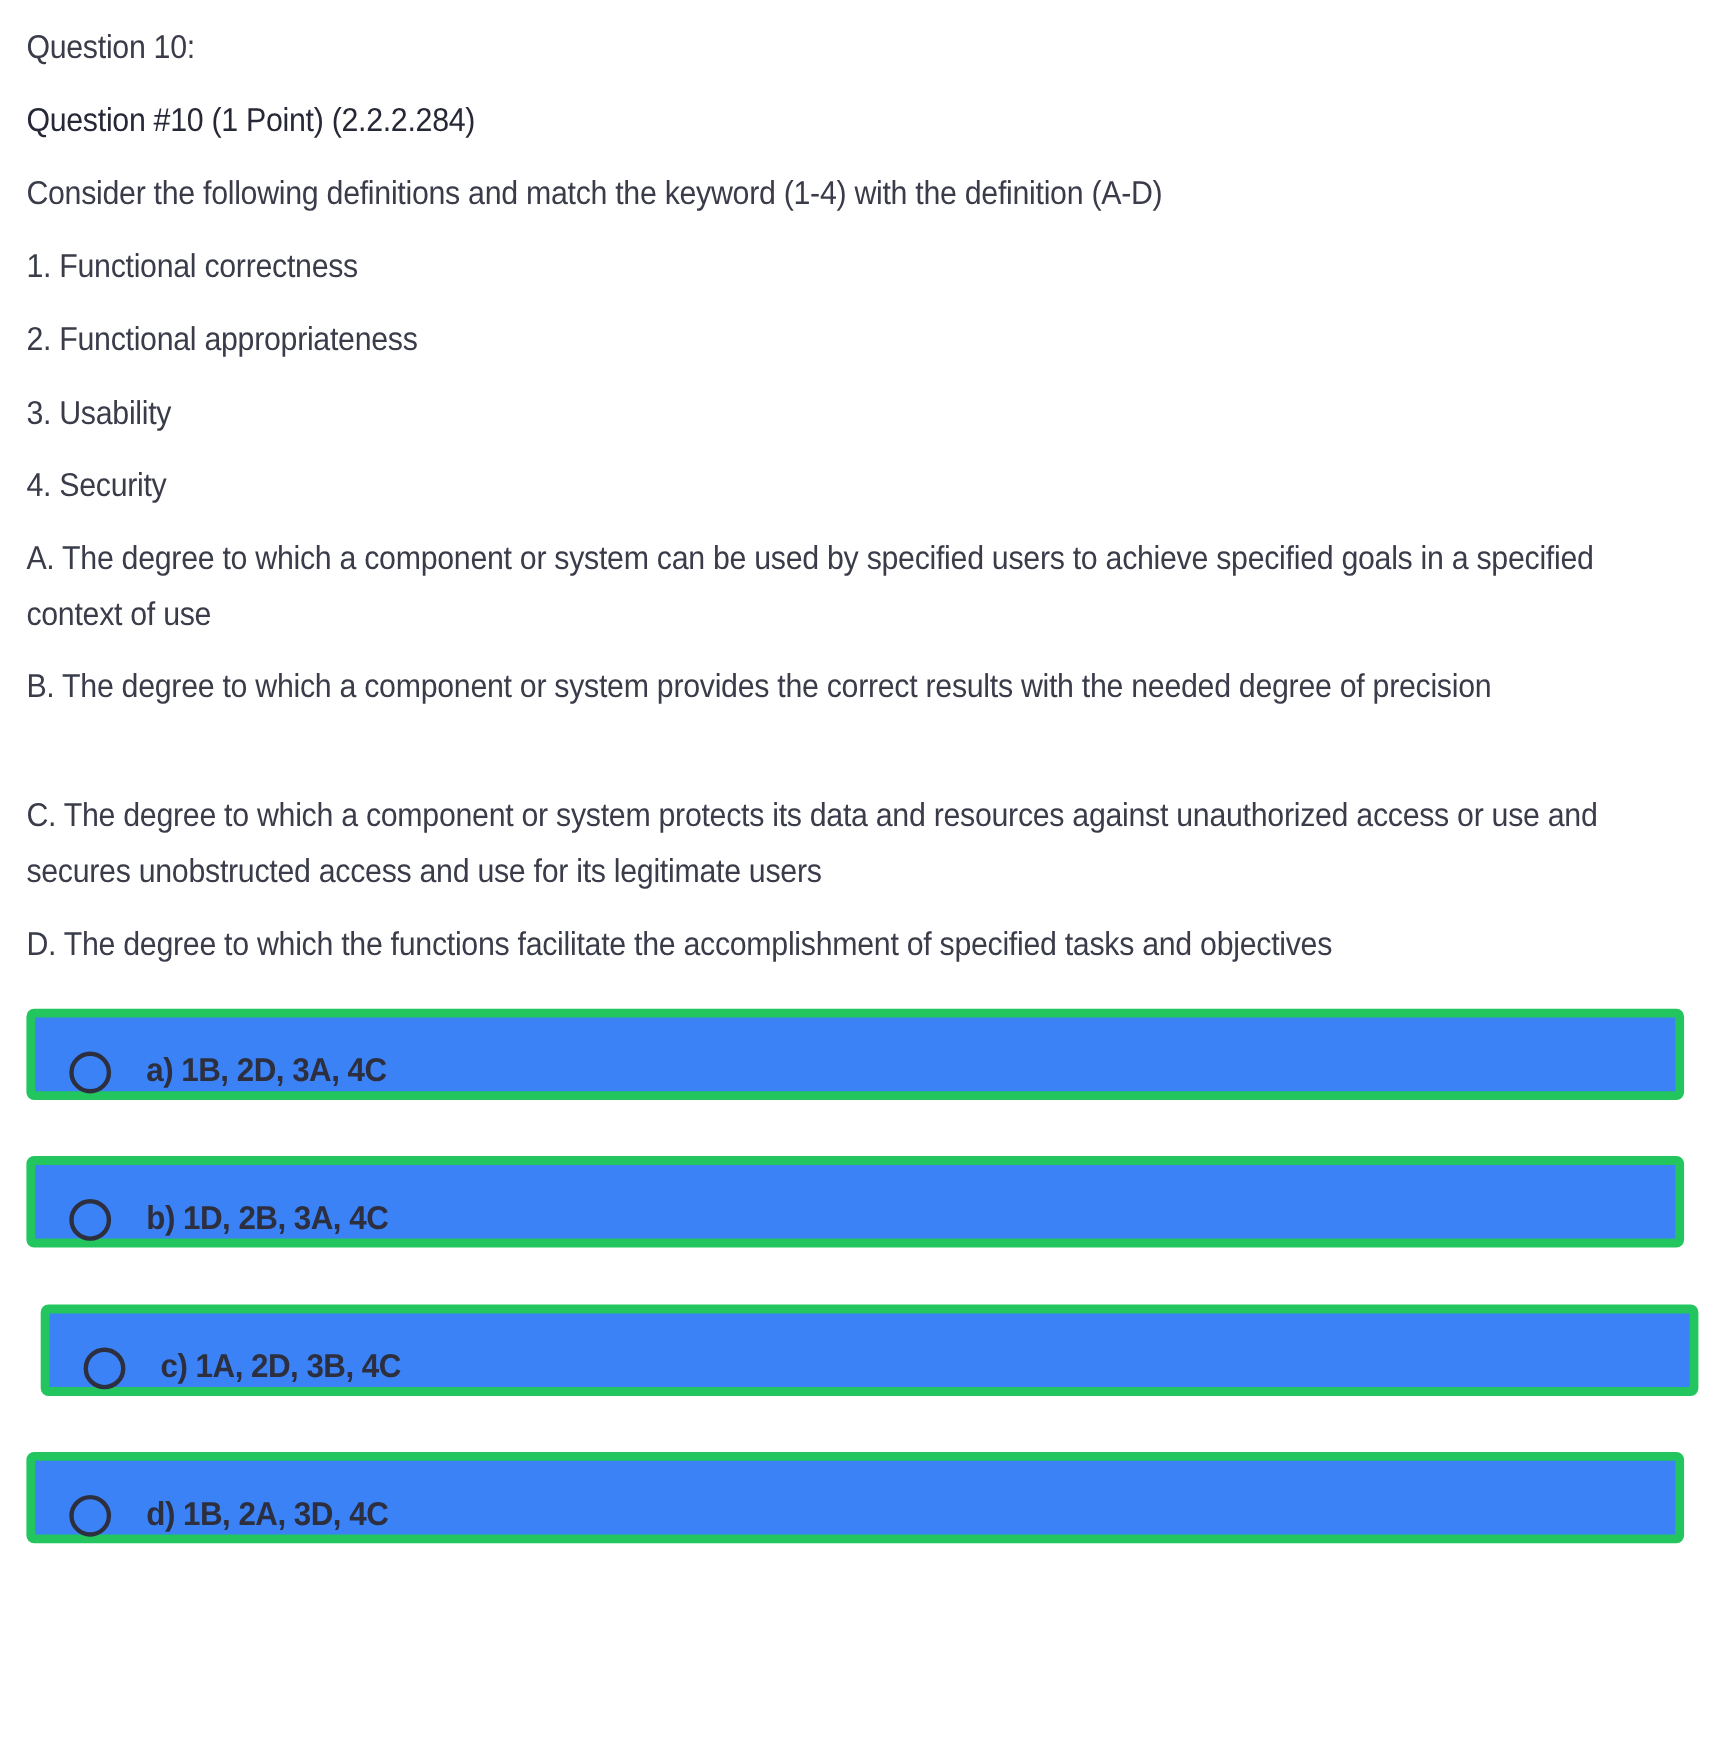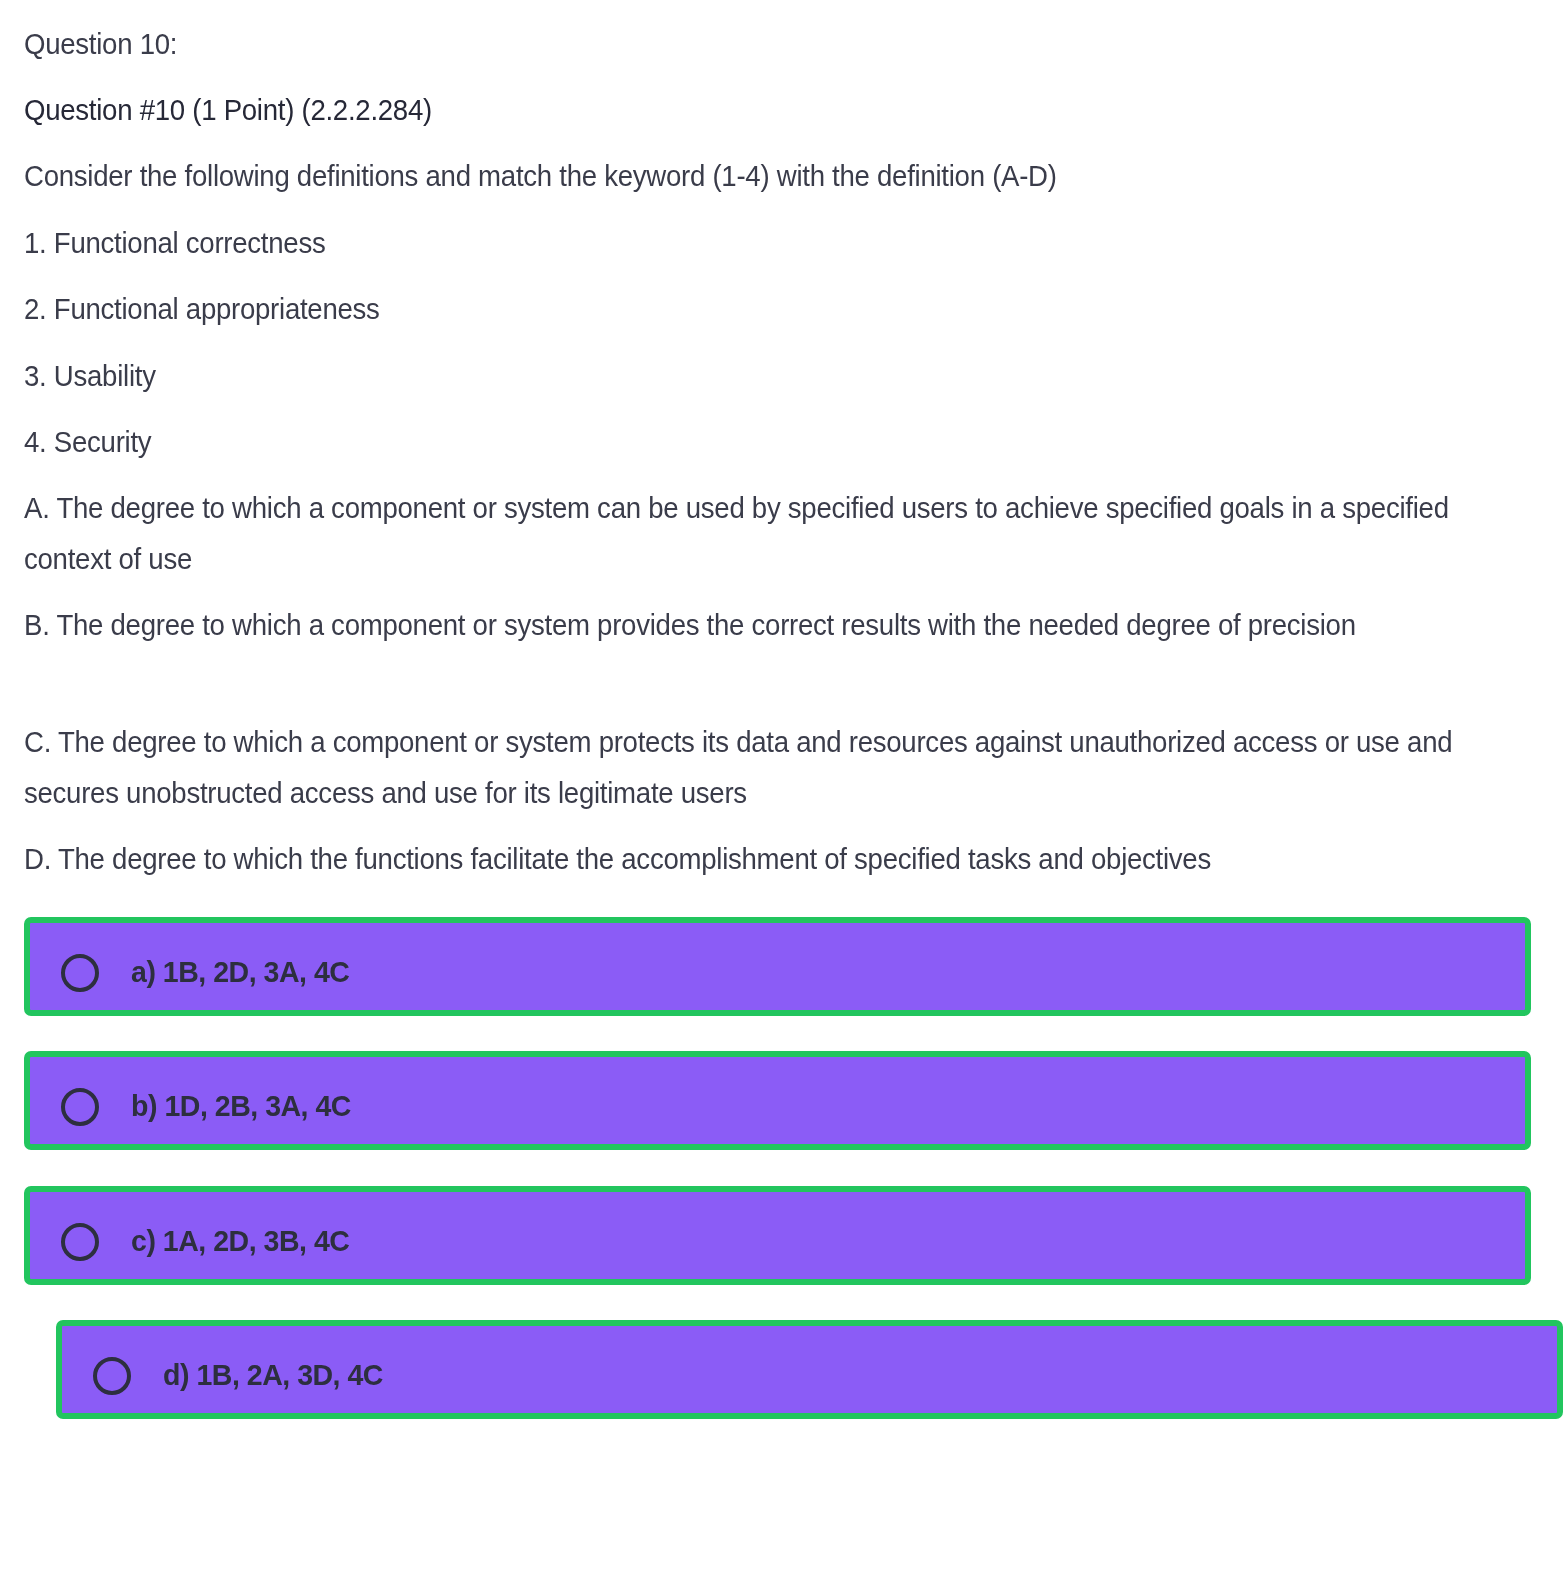--- a/index.html
+++ b/index.html
@@ -53,25 +53,25 @@
     color: #3a3c4a;
     letter-spacing: -0.3px;
     transform: scaleX(0.92);
     transform-origin: left top;
     width: 1640px;
   }
   .option {
     position: absolute;
     left: 0;
     width: 1507px;
-    height: 99px;
-    border: 6px solid #22c55e;
+    height: 83px;
+    border: 8px solid #22c55e;
     border-radius: 7px;
     box-sizing: border-box;
-    background: #8b5cf6;
+    background: #3b82f6;
     cursor: pointer;
   }
   .radio {
     position: absolute;
     left: 31px;
     top: 31px;
     width: 38px;
     height: 38px;
     border: 4px solid #2d2f3f;
     border-radius: 50%;
@@ -114,23 +114,23 @@
   <div class="option" style="top:917px;">
     <div class="radio"></div>
     <div class="opt-label">a) 1B, 2D, 3A, 4C</div>
   </div>
 
   <div class="option" style="top:1051px;padding-left:20px;">
     <div class="radio"></div>
     <div class="opt-label">b) 1D, 2B, 3A, 4C</div>
   </div>
 
-  <div class="option" style="top:1186px;">
+  <div class="option" style="top:1186px;margin-left:13px;">
     <div class="radio"></div>
     <div class="opt-label">c) 1A, 2D, 3B, 4C</div>
   </div>
 
-  <div class="option" style="top:1320px;margin-left:32px;">
+  <div class="option" style="top:1320px;">
     <div class="radio"></div>
     <div class="opt-label">d) 1B, 2A, 3D, 4C</div>
   </div>
 
 </div>
 
 </body></html>

